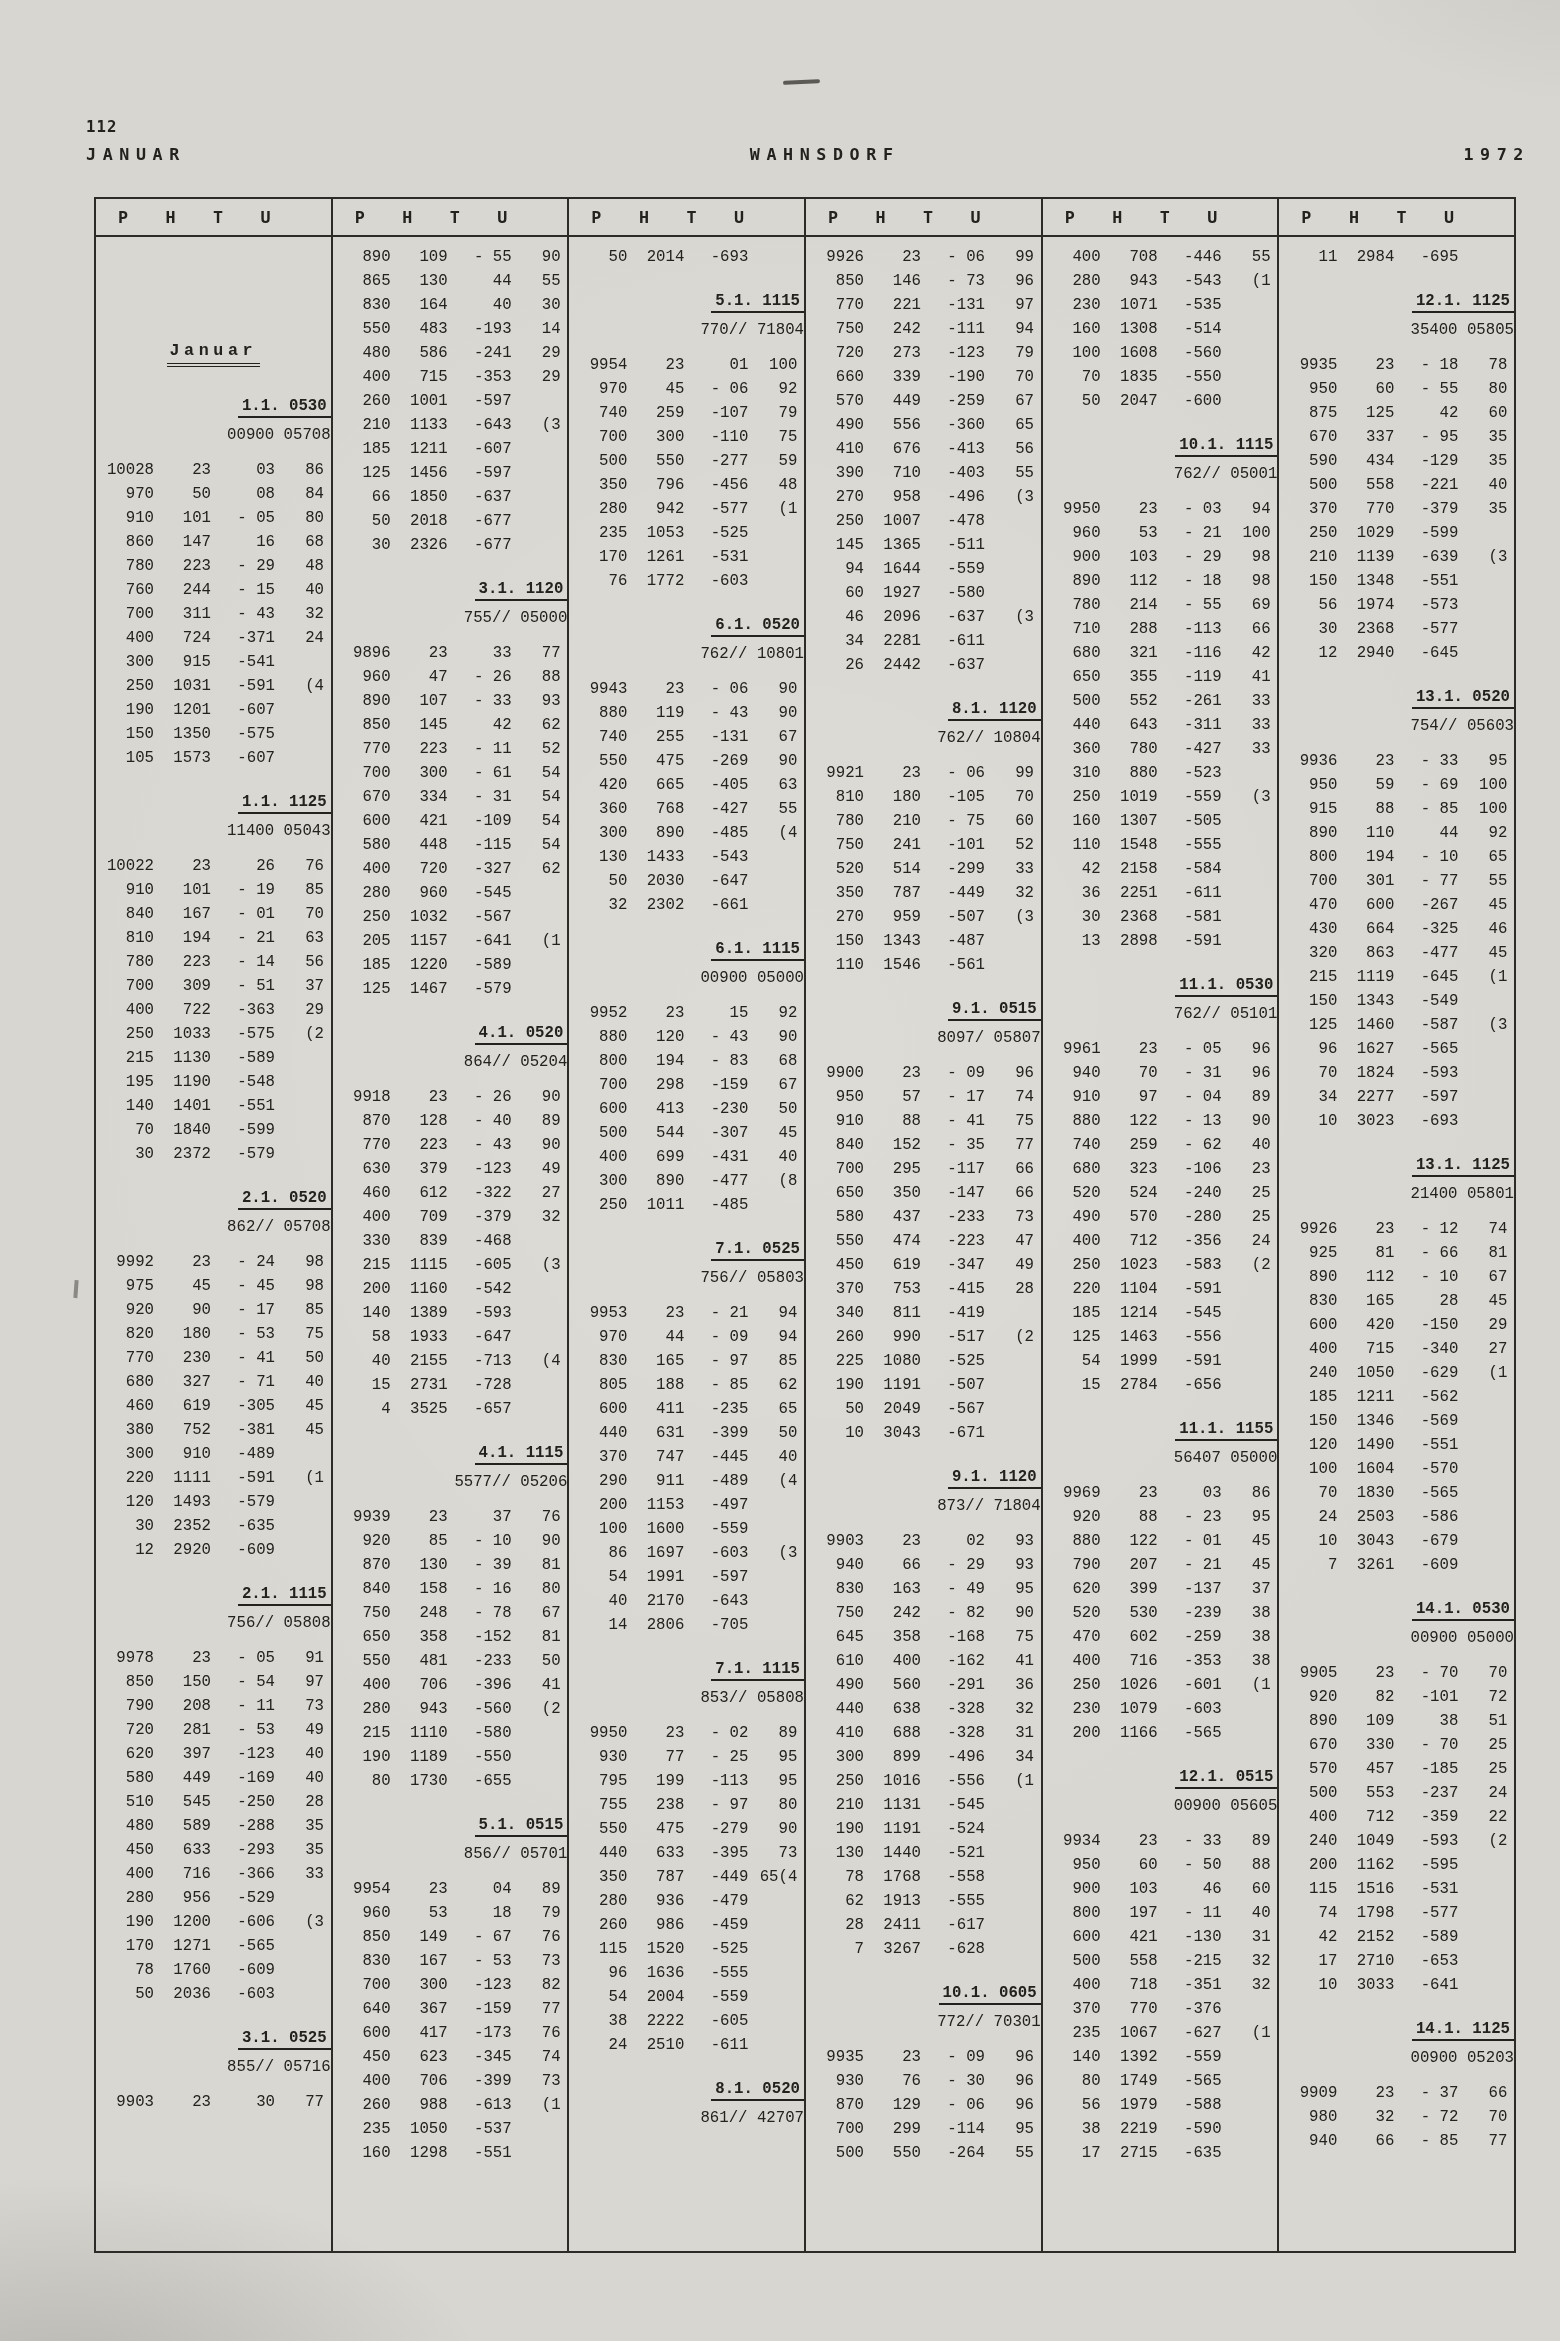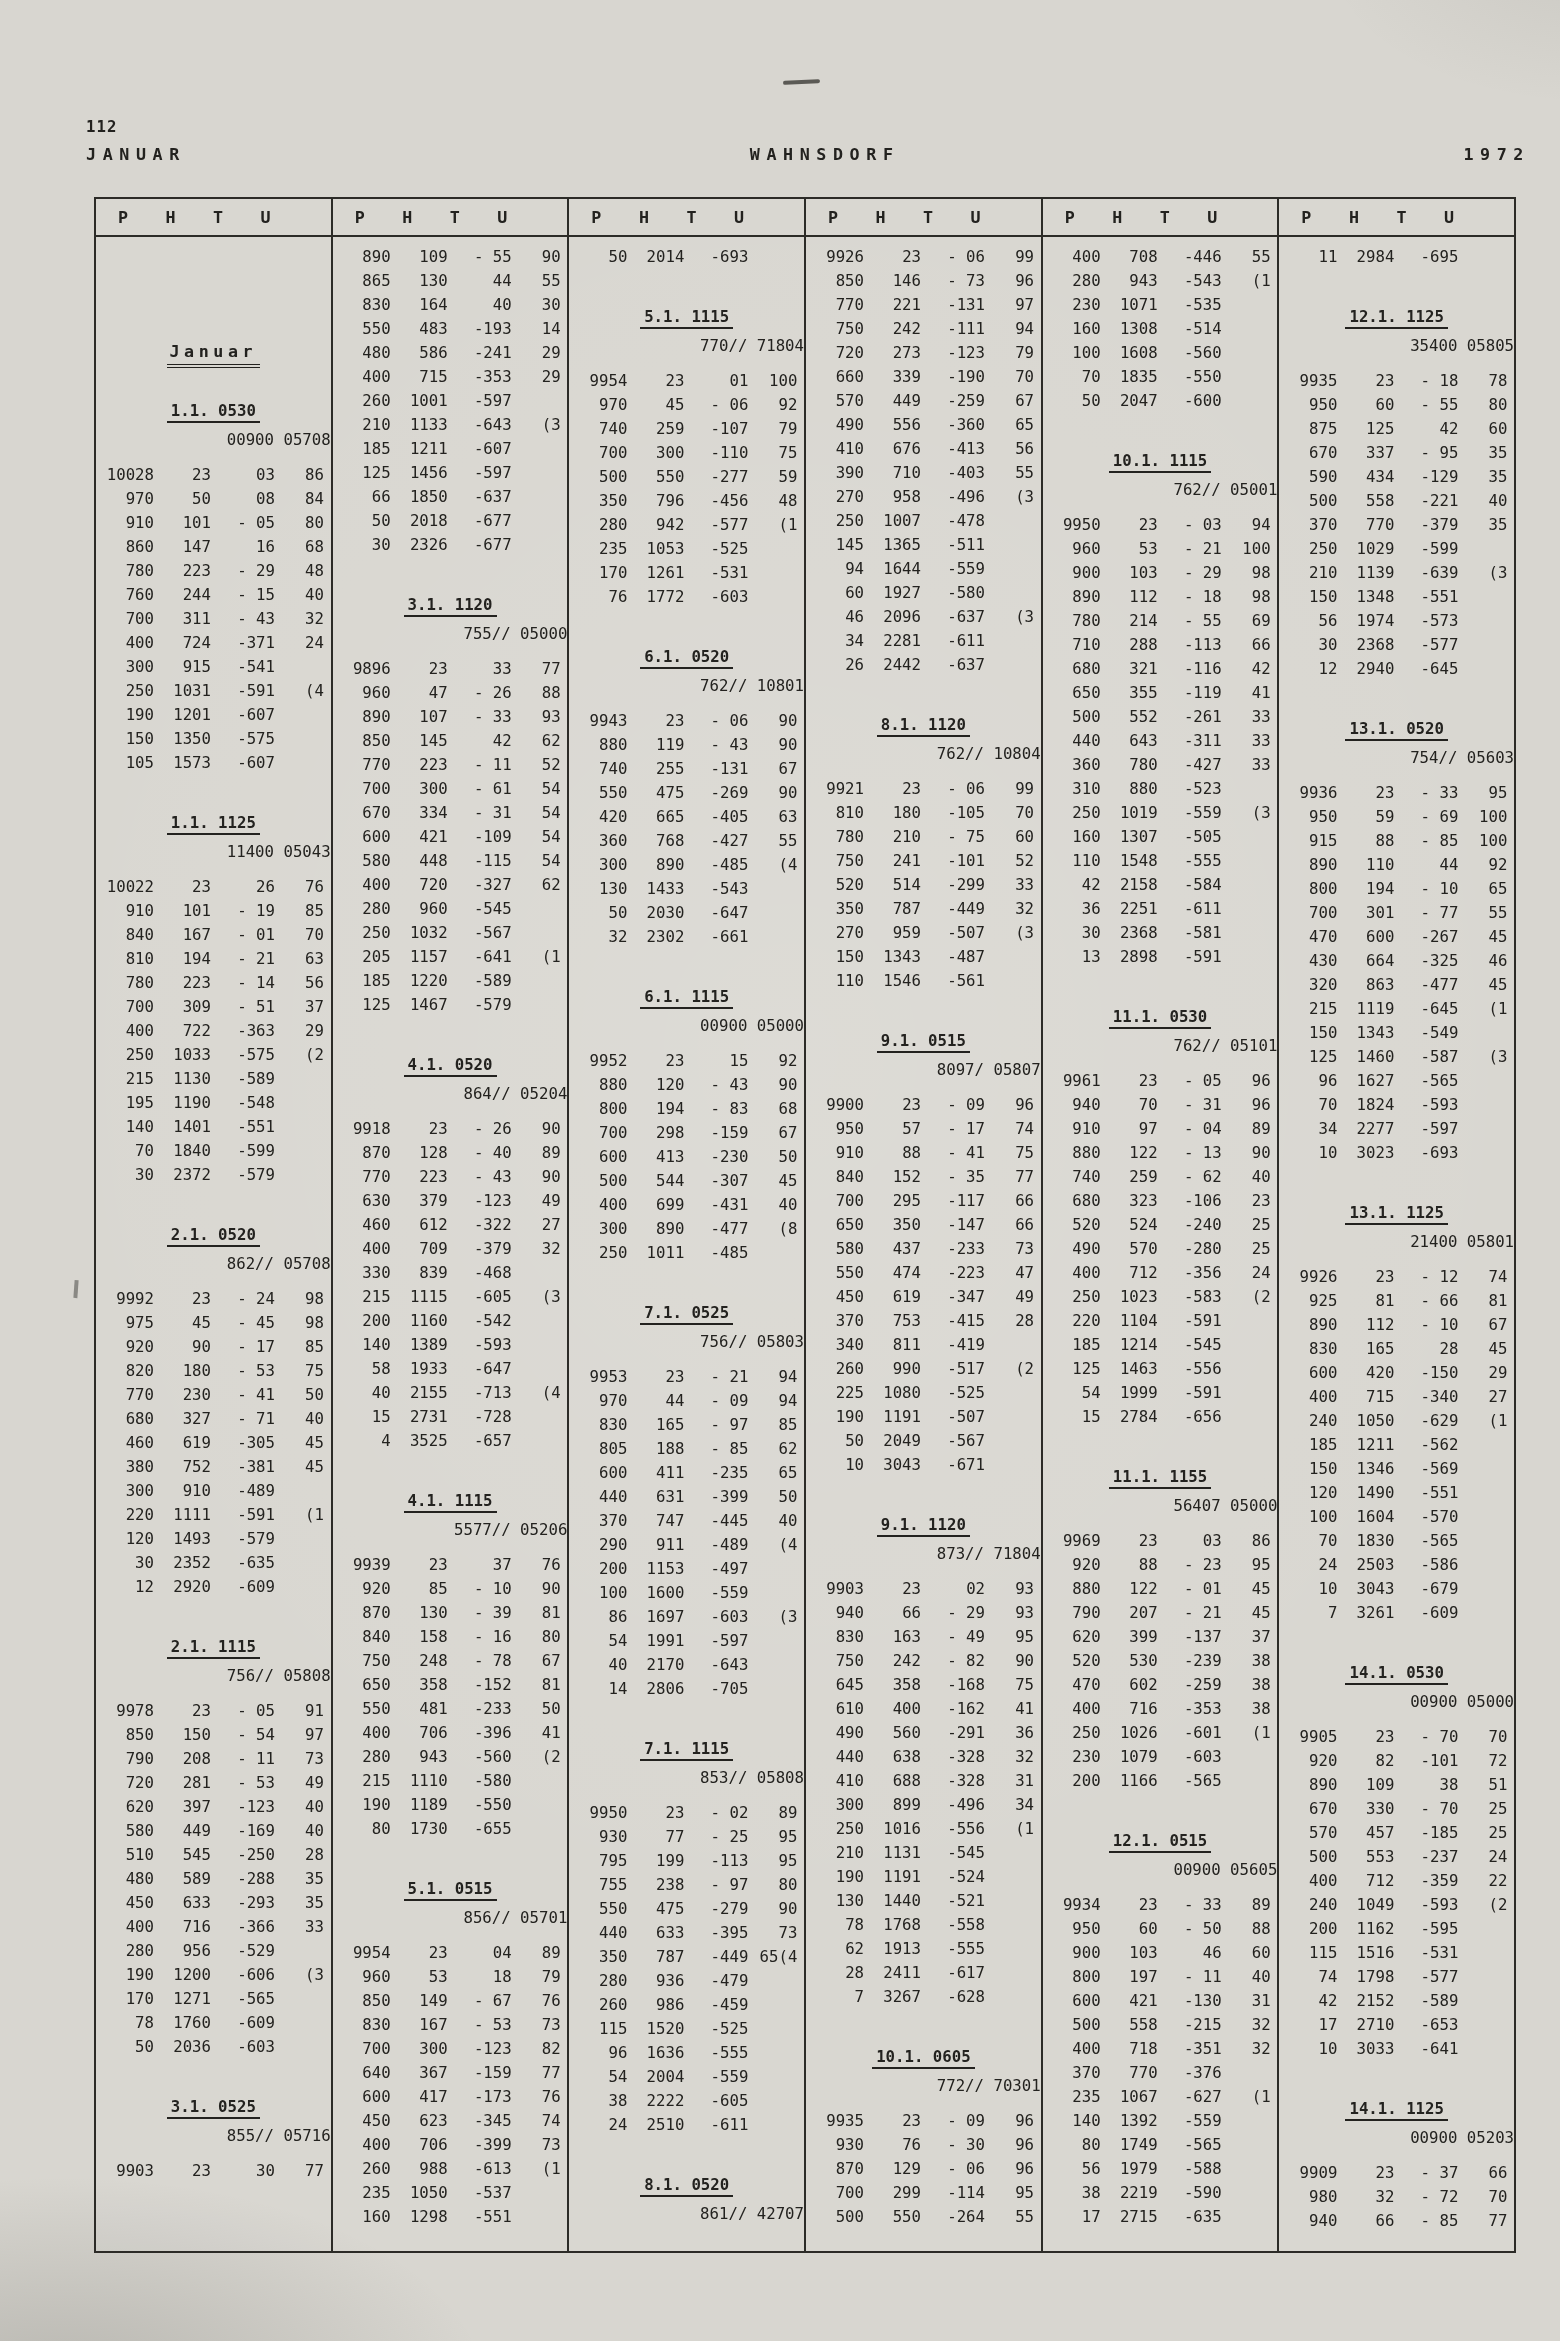--- a/index.html
+++ b/index.html
@@ -23,25 +23,25 @@
   .datatable{
     position:absolute;left:94px;top:197px;width:1422px;height:2056px;
     border:2.5px solid #2c2b27;box-sizing:border-box;
     display:flex;flex-direction:column;
     background:rgba(255,255,255,.04);
   }
   .thead{display:flex;border-bottom:2px solid #2c2b27;height:36px;flex:none;font-weight:bold;font-size:16.7px;}
   .thead-group{flex:1;display:flex;justify-content:space-between;align-items:center;padding:0 60px 0 22px;box-sizing:border-box;height:100%;}
   .thead-group + .thead-group{border-left:2px solid #2c2b27;}
   .tbody{flex:1;display:flex;overflow:hidden;}
-  .col{flex:1;padding-top:8px;overflow:hidden;font-size:15.7px;line-height:24px;box-sizing:border-box;}
+  .col{flex:1;padding-top:8px;overflow:hidden;font-size:15.7px;line-height:24px;box-sizing:border-box;font-family:Liberation Mono, monospace;}
   .col + .col{border-left:2px solid #2c2b27;}
   .row{display:grid;grid-template-columns:55px 57px 64px 49px;padding-left:3px;}
   .row span{text-align:right;white-space:pre;}
-  .blk-head{text-align:center;margin:36px 0 5px;font-weight:bold;}
+  .blk-head{text-align:right;margin:20px 0 5px;font-weight:bold;}
   .blk-head span{border-bottom:2px solid #23221f;padding:0 4px 1px;white-space:pre;}
   .blk-id{text-align:right;margin-bottom:11px;white-space:pre;}
   .blk-title{text-align:center;margin:94px 0 31px;font-size:16.7px;}
   .blk-title span{font-weight:bold;letter-spacing:4.6px;border-bottom:4.6px double #23221f;padding:0 2.5px 3px;}
 </style>
 </head>
 <body>
 
 <div class="sheet">
   <div class="smudge"></div>

